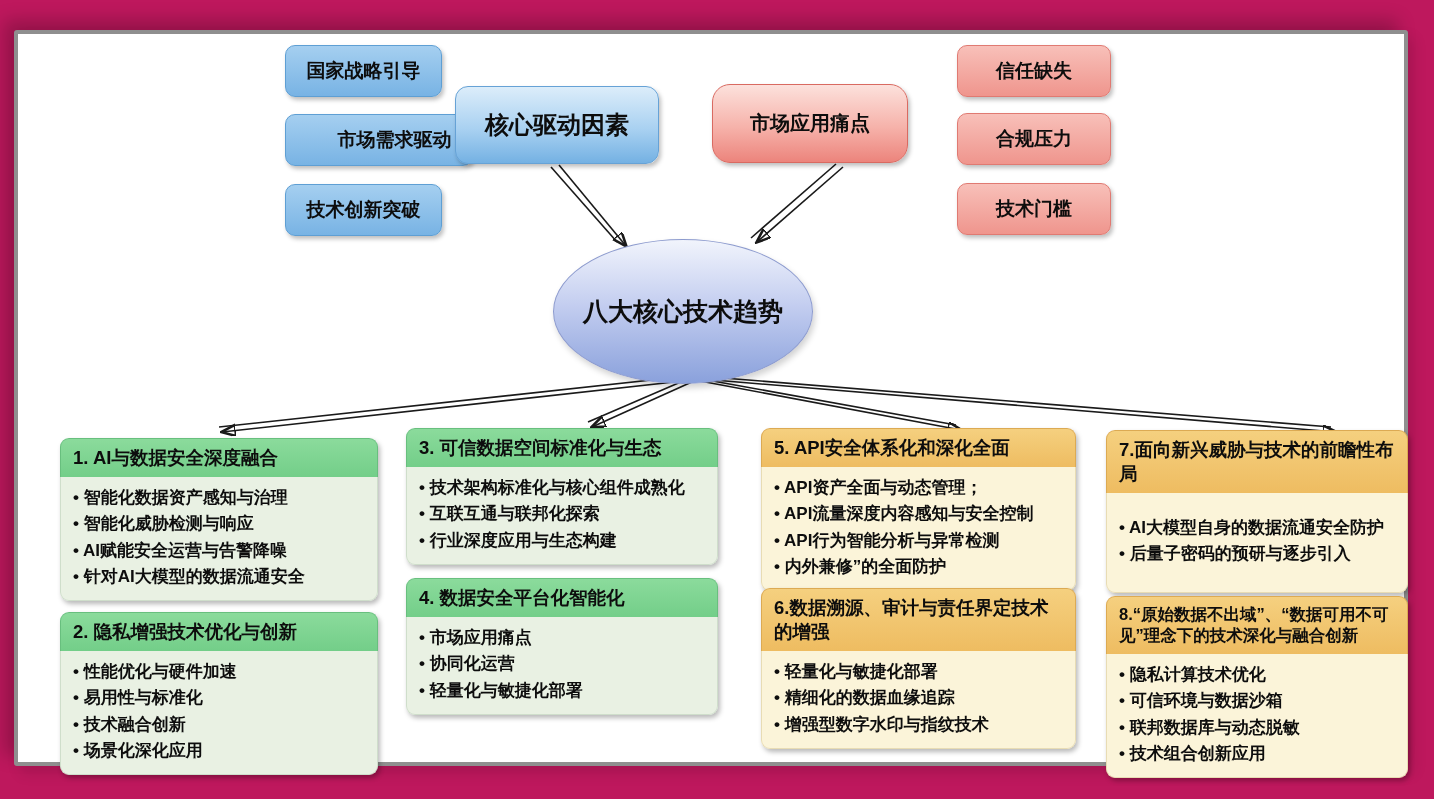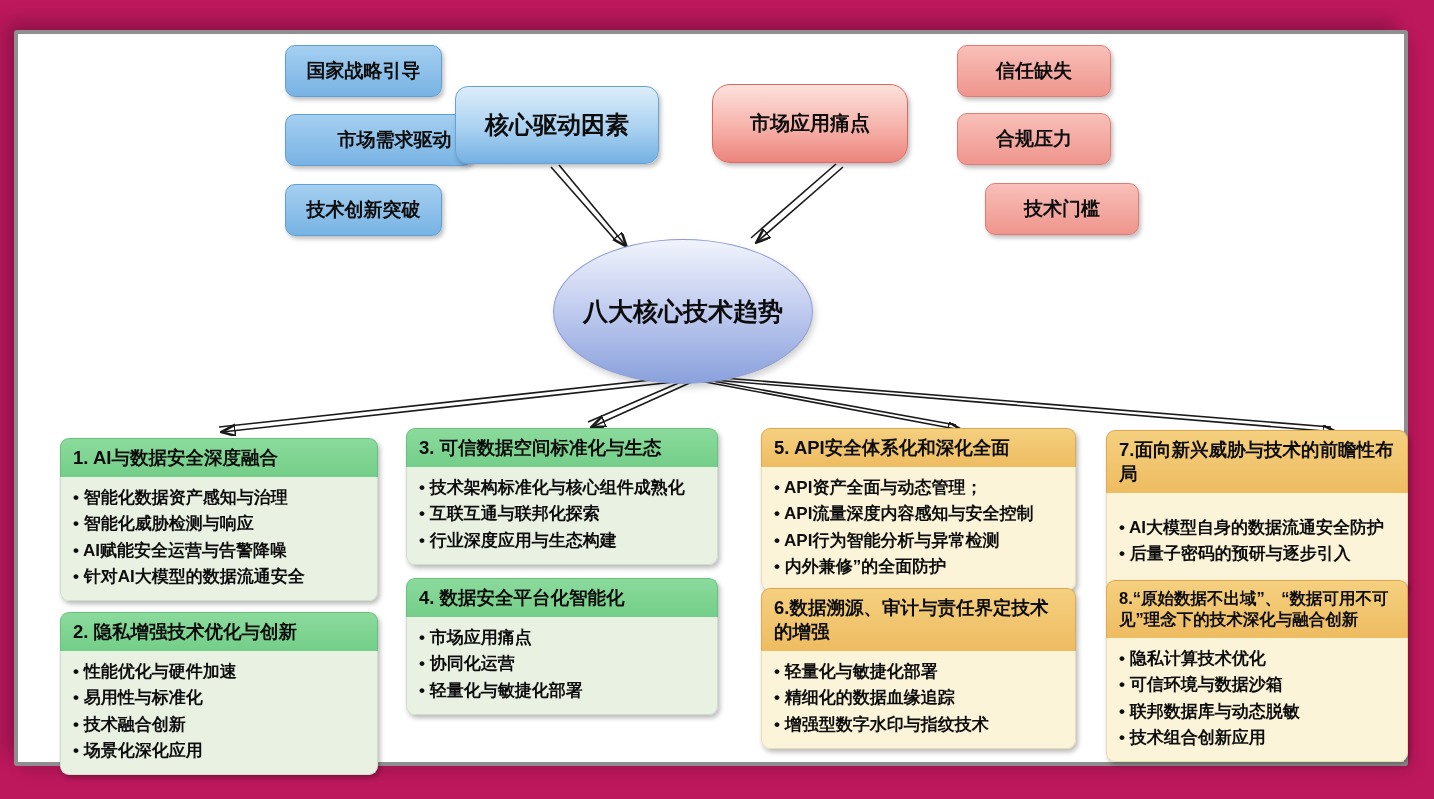--- a/index.html
+++ b/index.html
@@ -92,21 +92,21 @@
   <div class="node blue-sm" style="left:285px; top:45px;  width:155px; height:50px;">国家战略引导</div>
   <div class="node blue-sm" style="left:285px; top:114px; width:155px; height:50px;padding-left:31px;">市场需求驱动</div>
   <div class="node blue-sm" style="left:285px; top:184px; width:155px; height:50px;">技术创新突破</div>
 
   <div class="node blue-main" style="left:455px; top:86px; width:202px; height:76px;">核心驱动因素</div>
 
   <div class="node pink-main" style="left:712px; top:84px; width:194px; height:77px;">市场应用痛点</div>
 
   <div class="node pink-sm" style="left:957px; top:45px;  width:152px; height:50px;">信任缺失</div>
   <div class="node pink-sm" style="left:957px; top:113px; width:152px; height:50px;">合规压力</div>
-  <div class="node pink-sm" style="left:957px; top:183px; width:152px; height:50px;margin-left:28px;">技术门槛</div>
+  <div class="node pink-sm" style="left:957px; top:183px; width:152px; height:50px;">技术门槛</div>
 
   <div class="ellipse">八大核心技术趋势</div>
 
   <div class="trend green" style="left:32px; top:438px; width:318px;">
     <div class="trend-header">1. AI与数据安全深度融合</div>
     <ul class="trend-body">
       <li>智能化数据资产感知与治理</li>
       <li>智能化威胁检测与响应</li>
       <li>AI赋能安全运营与告警降噪</li>
       <li>针对AI大模型的数据流通安全</li>
@@ -161,21 +161,21 @@
   </div>
 
   <div class="trend amber" style="left:1078px; top:430px; width:302px;">
     <div class="trend-header">7.面向新兴威胁与技术的前瞻性布局</div>
     <ul class="trend-body roomy">
       <li>AI大模型自身的数据流通安全防护</li>
       <li>后量子密码的预研与逐步引入</li>
     </ul>
   </div>
 
-  <div class="trend amber" style="left:1078px; top:580px; width:302px;">
+  <div class="trend amber" style="left:1078px; top:596px; width:302px;">
     <div class="trend-header small">8.“原始数据不出域”、“数据可用不可见”理念下的技术深化与融合创新</div>
     <ul class="trend-body">
       <li>隐私计算技术优化</li>
       <li>可信环境与数据沙箱</li>
       <li>联邦数据库与动态脱敏</li>
       <li>技术组合创新应用</li>
     </ul>
   </div>
 </div>
 

